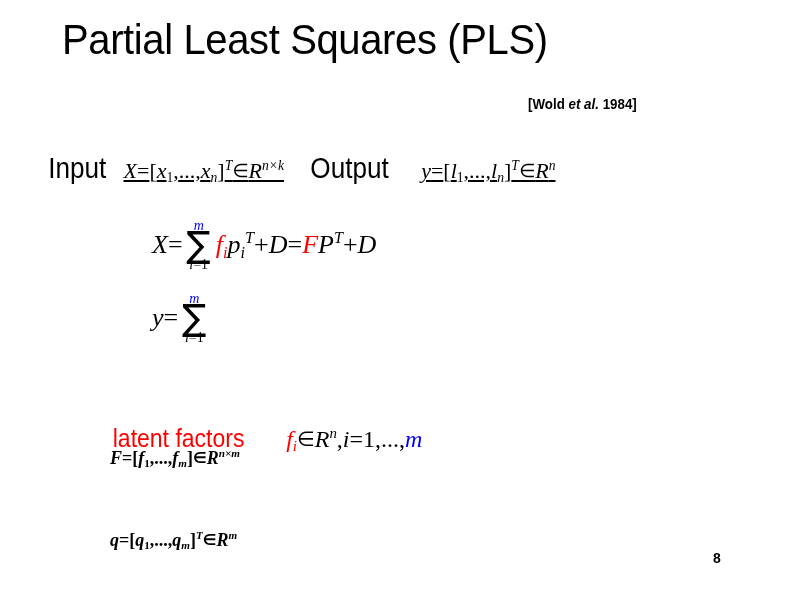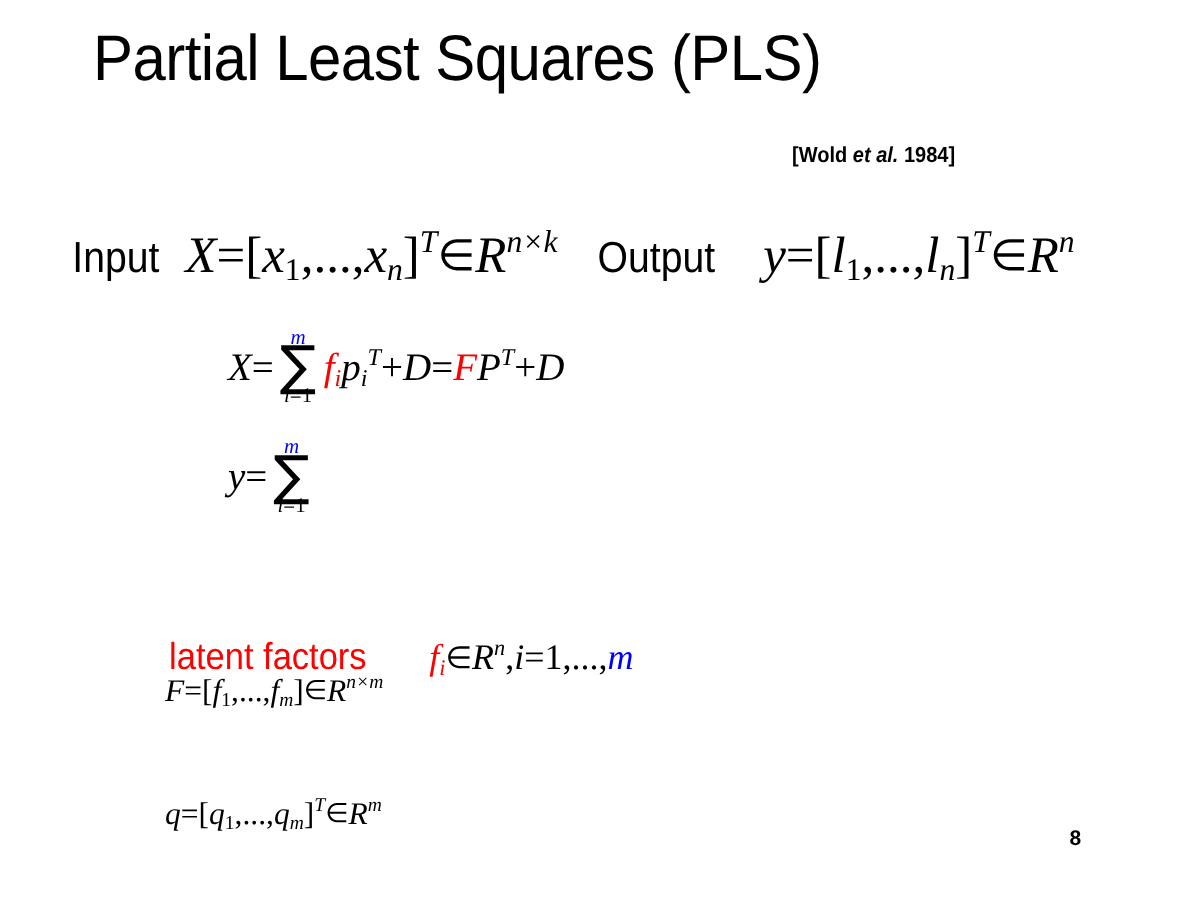--- a/index.html
+++ b/index.html
@@ -89,21 +89,21 @@
     white-space: nowrap;
     text-align: center;
   }
   .io-label {
     font-family: "Liberation Sans", sans-serif;
     font-size: 29px;
     color: #000000;
     transform: scaleX(0.9);
     transform-origin: left baseline;
   }
-  #io-row .math { font-size: 34px; }
+  #io-row .math { font-size: 22px; text-decoration: underline; }
   #eq-input  { margin-left: 14px; }
   #label-output { margin-left: 22px; }
   #eq-output { margin-left: 28px; }
 
   
   .sum-eq {
     position: absolute;
     display: flex;
     align-items: center;
     font-size: 26px;
@@ -157,21 +157,22 @@
   }
   #eq-latent {
     font-size: 24px;
     margin-left: 36px;
   }
 
   
   .def-eq {
     position: absolute;
     left: 110px;
-    font-size: 21px;
+    font-size: 18px;
+    font-weight: bold;
   }
   #eq-def-F { top: 448px; }
   #eq-def-P { top: 488px; }
   #eq-def-q { top: 530px; }
 
   
   #page-number {
     position: absolute;
     left: 713px;
     top: 550px;

